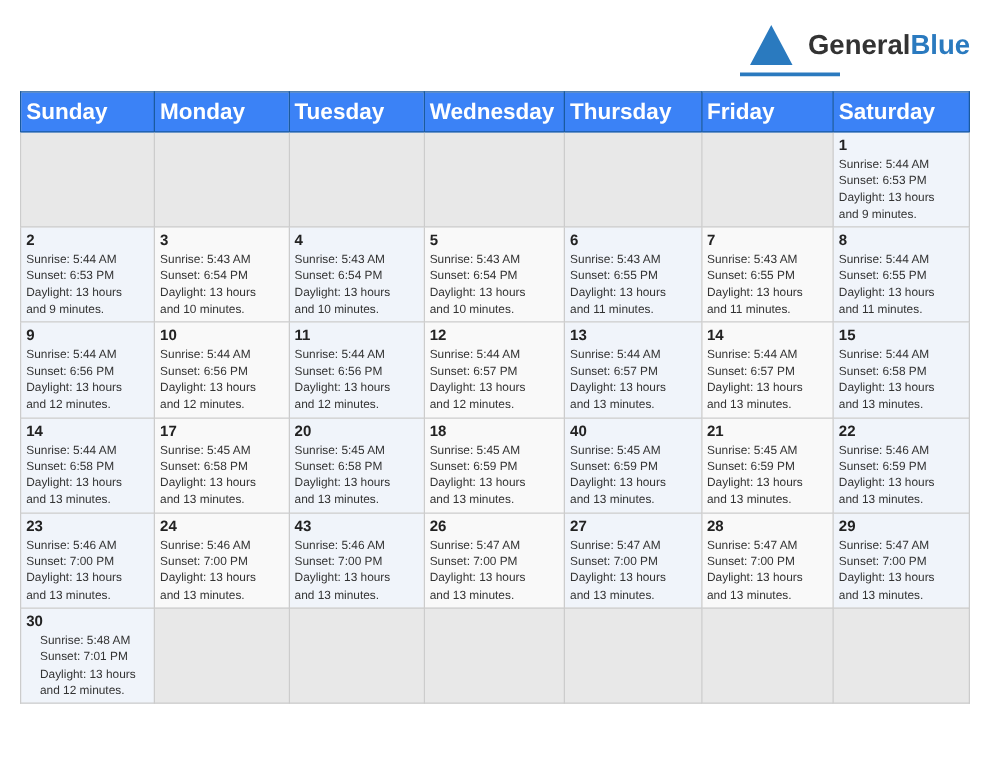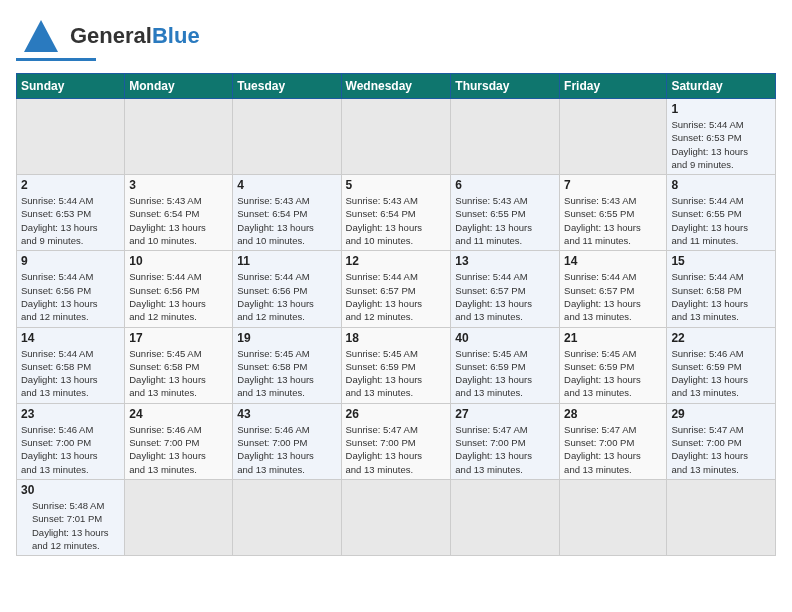--- a/index.html
+++ b/index.html
@@ -5,21 +5,21 @@
     * { box-sizing: border-box; margin: 0; padding: 0; }
     body {
       font-family: Arial, sans-serif;
       background: #fff;
       width: 792px;
       min-height: 612px;
       padding: 16px;
     }
     .header {
       display: flex;
-      justify-content: flex-start;
+      justify-content: flex-end;
       align-items: flex-start;
       margin-bottom: 12px;
     }
     .logo {
       display: flex;
       flex-direction: column;
       align-items: flex-start;
     }
     .logo-text {
       font-size: 22px;
@@ -46,25 +46,25 @@
       font-size: 18px;
       font-weight: normal;
       color: #444;
     }
     .calendar {
       width: 100%;
       border-collapse: collapse;
       font-size: 10px;
     }
     .calendar thead tr th {
-      background: #0f766e;
+      background: #3b82f6;
       color: #fff;
       padding: 5px 4px;
       text-align: left;
-      font-size: 12px;
+      font-size: 18px;
       font-weight: bold;
       border: 1px solid #1a5a9f;
     }
     .calendar tbody tr td {
       vertical-align: top;
       border: 1px solid #ccc;
       padding: 3px 4px;
       width: 113px;
       min-height: 70px;
       background: #f9f9f9;
@@ -250,21 +250,21 @@
 and 13 minutes.</div>
         </td>
         <td>
           <span class="day-num">17</span>
           <div class="day-info" style="white-space: pre-line;">Sunrise: 5:45 AM
 Sunset: 6:58 PM
 Daylight: 13 hours
 and 13 minutes.</div>
         </td>
         <td>
-          <span class="day-num">19</span>
+          <span class="day-num">20</span>
           <div class="day-info" style="white-space: pre-line;">Sunrise: 5:45 AM
 Sunset: 6:58 PM
 Daylight: 13 hours
 and 13 minutes.</div>
         </td>
         <td>
           <span class="day-num">18</span>
           <div class="day-info" style="white-space: pre-line;">Sunrise: 5:45 AM
 Sunset: 6:59 PM
 Daylight: 13 hours

